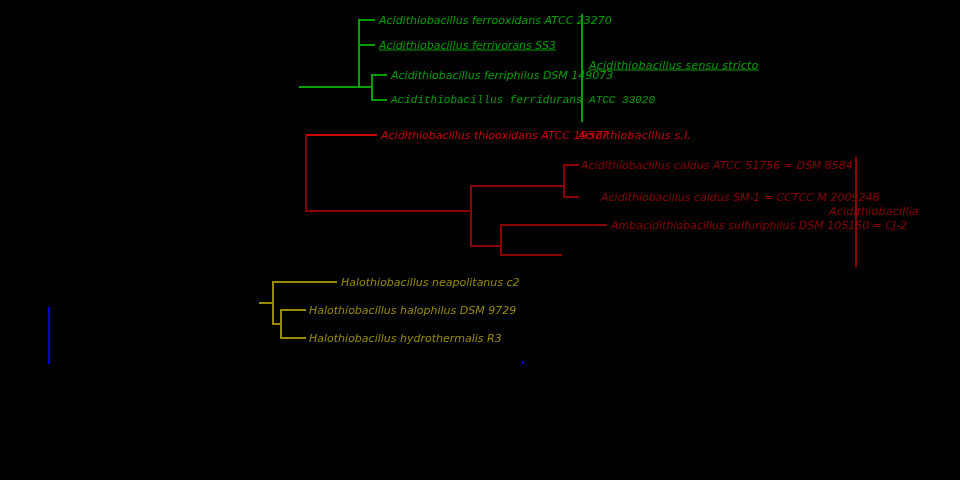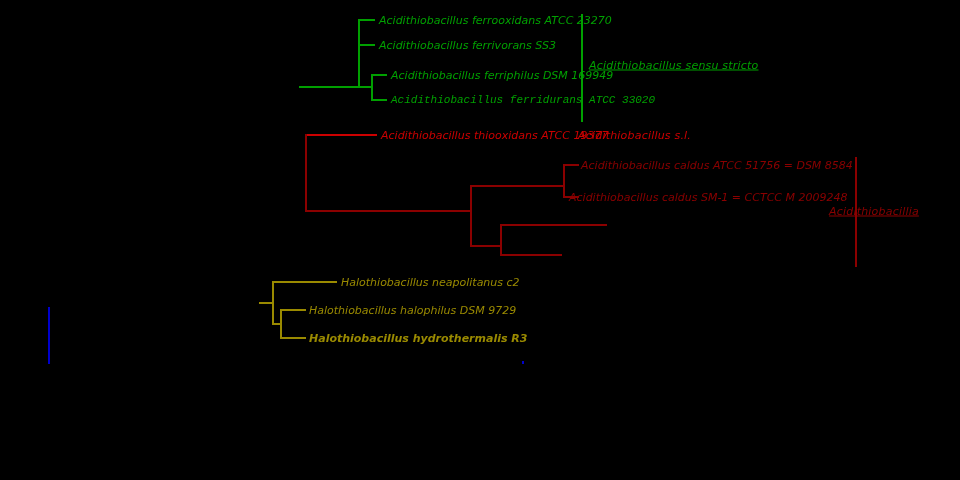--- a/index.html
+++ b/index.html
@@ -30,52 +30,53 @@
     <div class="branch" style="left: 258px; top: 86px; width: 60px; height: 2px; background: rgb(0, 160, 0);"></div>
     <div class="branch" style="left: 317px; top: 19px; width: 2px; height: 69px; background: rgb(0, 160, 0);"></div>
     <div class="branch" style="left: 317px; top: 19px; width: 17px; height: 2px; background: rgb(0, 160, 0);"></div>
     <div class="branch" style="left: 317px; top: 44px; width: 17px; height: 2px; background: rgb(0, 160, 0);"></div>
     <div class="branch" style="left: 317px; top: 86px; width: 15px; height: 2px; background: rgb(0, 160, 0);"></div>
     <div class="branch" style="left: 330px; top: 74px; width: 2px; height: 27px; background: rgb(0, 160, 0);"></div>
     <div class="branch" style="left: 330px; top: 74px; width: 16px; height: 2px; background: rgb(0, 160, 0);"></div>
     <div class="branch" style="left: 330px; top: 99px; width: 16px; height: 2px; background: rgb(0, 160, 0);"></div>
     <div class="branch" style="left: 540px; top: 14px; width: 2px; height: 108px; background: rgb(0, 160, 0);"></div>
     <div class="taxon-label" style="left: 338px; top: 20px; color: rgb(0, 160, 0);">Acidithiobacillus ferrooxidans ATCC 23270</div>
-    <div class="taxon-label" style="left: 338px; top: 45px; color: rgb(0, 160, 0);">Acidithiobacillus ferrivorans SS3</div>
-    <div class="taxon-label" style="left: 350px; top: 75px; color: rgb(0, 160, 0);">Acidithiobacillus ferriphilus DSM 169949</div>
+    <div class="taxon-label" style="left: 338px; top: 45px; color: rgb(0, 160, 0); text-decoration: underline;">Acidithiobacillus ferrivorans SS3</div>
+    <div class="taxon-label" style="left: 350px; top: 75px; color: rgb(0, 160, 0);">Acidithiobacillus ferriphilus DSM 149073</div>
     <div class="taxon-label" style="left: 350px; top: 100px; color: rgb(0, 160, 0); font-family: Liberation Mono, monospace;">Acidithiobacillus ferridurans ATCC 33020</div>
     <div class="clade-label" style="left: 548px; top: 65px; color: rgb(0, 160, 0); text-decoration: underline;">Acidithiobacillus sensu stricto</div>
     <div class="branch" style="left: 266px; top: 134px; width: 70px; height: 2px; background: rgb(204, 0, 0);"></div>
     <div class="taxon-label" style="left: 340px; top: 135px; color: rgb(204, 0, 0);">Acidithiobacillus thiooxidans ATCC 19377</div>
     <div class="clade-label" style="left: 537px; top: 135px; color: rgb(204, 0, 0);">Acidithiobacillus s.l.</div>
     <div class="branch" style="left: 264px; top: 134px; width: 2px; height: 78px; background: rgb(139, 0, 0);"></div>
     <div class="branch" style="left: 264px; top: 210px; width: 167px; height: 2px; background: rgb(139, 0, 0);"></div>
     <div class="branch" style="left: 429px; top: 185px; width: 2px; height: 62px; background: rgb(139, 0, 0);"></div>
     <div class="branch" style="left: 429px; top: 185px; width: 95px; height: 2px; background: rgb(139, 0, 0);"></div>
     <div class="branch" style="left: 522px; top: 164px; width: 2px; height: 34px; background: rgb(139, 0, 0);"></div>
     <div class="branch" style="left: 522px; top: 164px; width: 16px; height: 2px; background: rgb(139, 0, 0);"></div>
     <div class="branch" style="left: 522px; top: 196px; width: 16px; height: 2px; background: rgb(139, 0, 0);"></div>
     <div class="branch" style="left: 429px; top: 245px; width: 32px; height: 2px; background: rgb(139, 0, 0);"></div>
     <div class="branch" style="left: 459px; top: 224px; width: 2px; height: 32px; background: rgb(139, 0, 0);"></div>
     <div class="branch" style="left: 459px; top: 224px; width: 107px; height: 2px; background: rgb(139, 0, 0);"></div>
     <div class="branch" style="left: 459px; top: 254px; width: 62px; height: 2px; background: rgb(139, 0, 0);"></div>
     <div class="branch" style="left: 814px; top: 157px; width: 2px; height: 110px; background: rgb(139, 0, 0);"></div>
     <div class="taxon-label" style="left: 540px; top: 165px; color: rgb(139, 0, 0);">Acidithiobacillus caldus ATCC 51756 = DSM 8584</div>
-    <div class="taxon-label" style="left: 528px; top: 197px; color: rgb(139, 0, 0);">Acidithiobacillus caldus SM-1 = CCTCC M 2009248</div>
-    <div class="clade-label" style="left: 788px; top: 211px; color: rgb(139, 0, 0); text-decoration: underline;">Acidithiobacillia</div>
+    <div class="taxon-label" style="left: 560px; top: 197px; color: rgb(139, 0, 0);">Acidithiobacillus caldus SM-1 = CCTCC M 2009248</div>
+    <div class="taxon-label" style="left: 570px; top: 225px; color: rgb(139, 0, 0);">Ambacidithiobacillus sulfuriphilus DSM 105150 = CJ-2</div>
+    <div class="clade-label" style="left: 788px; top: 211px; color: rgb(139, 0, 0);">Acidithiobacillia</div>
     <div class="branch" style="left: 218px; top: 302px; width: 14px; height: 2px; background: rgb(154, 138, 0);"></div>
     <div class="branch" style="left: 231px; top: 281px; width: 2px; height: 44px; background: rgb(154, 138, 0);"></div>
     <div class="branch" style="left: 231px; top: 281px; width: 65px; height: 2px; background: rgb(154, 138, 0);"></div>
     <div class="branch" style="left: 231px; top: 323px; width: 10px; height: 2px; background: rgb(154, 138, 0);"></div>
     <div class="branch" style="left: 239px; top: 309px; width: 2px; height: 30px; background: rgb(154, 138, 0);"></div>
     <div class="branch" style="left: 239px; top: 309px; width: 26px; height: 2px; background: rgb(154, 138, 0);"></div>
     <div class="branch" style="left: 239px; top: 337px; width: 26px; height: 2px; background: rgb(154, 138, 0);"></div>
     <div class="taxon-label" style="left: 300px; top: 282px; color: rgb(154, 138, 0);">Halothiobacillus neapolitanus c2</div>
     <div class="taxon-label" style="left: 268px; top: 310px; color: rgb(154, 138, 0);">Halothiobacillus halophilus DSM 9729</div>
-    <div class="taxon-label" style="left: 268px; top: 338px; color: rgb(154, 138, 0); font-weight: bold;">Halothiobacillus hydrothermalis R3</div>
+    <div class="taxon-label" style="left: 268px; top: 338px; color: rgb(154, 138, 0);">Halothiobacillus hydrothermalis R3</div>
     <div class="branch" style="left: 7px; top: 307px; width: 2px; height: 86px; background: rgb(0, 0, 204);"></div>
     <div class="branch" style="left: 7px; top: 391px; width: 144px; height: 2px; background: rgb(0, 0, 204);"></div>
     <div class="branch" style="left: 149px; top: 367px; width: 2px; height: 31px; background: rgb(0, 0, 204);"></div>
     <div class="branch" style="left: 149px; top: 367px; width: 64px; height: 2px; background: rgb(0, 0, 204);"></div>
     <div class="branch" style="left: 149px; top: 395px; width: 80px; height: 2px; background: rgb(0, 0, 204);"></div>
     <div class="branch" style="left: 481px; top: 361px; width: 2px; height: 42px; background: rgb(0, 0, 204);"></div>
     <div class="clade-label underline" style="left: 490px; top: 382px; color: rgb(0, 0, 204);">Thermithiobacillaceae</div>
   </div>
 
 </body></html>

